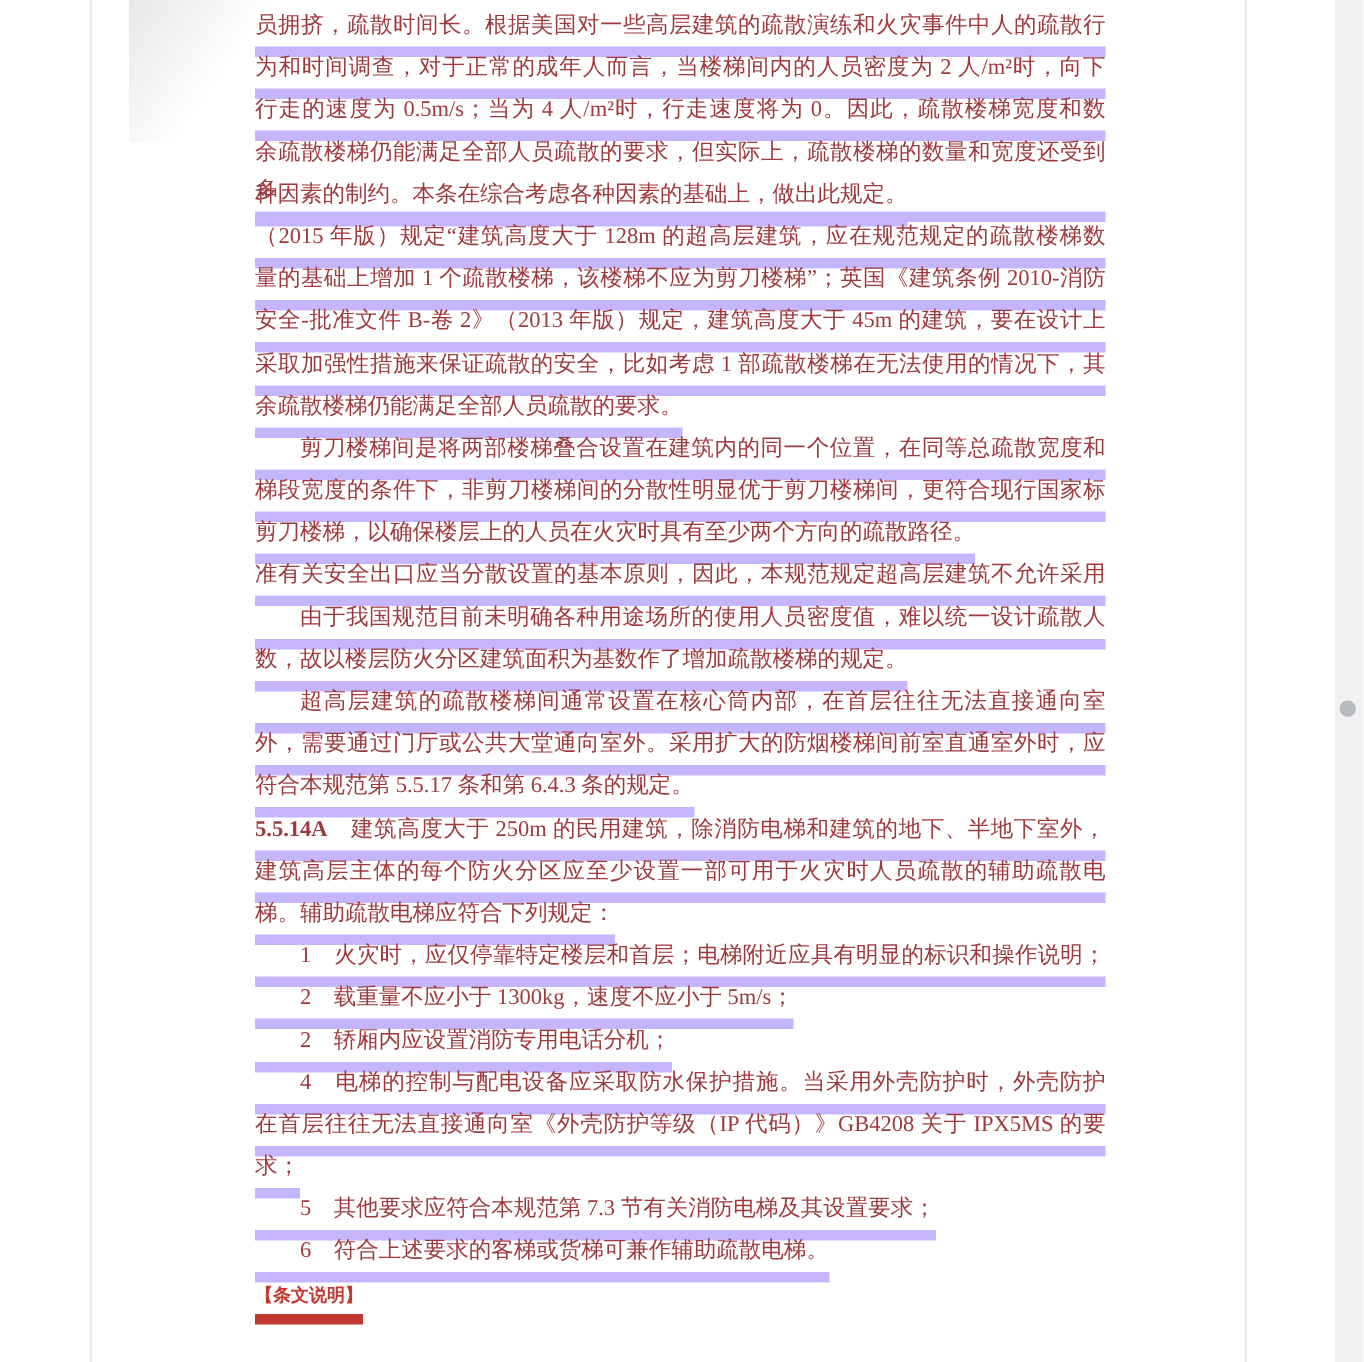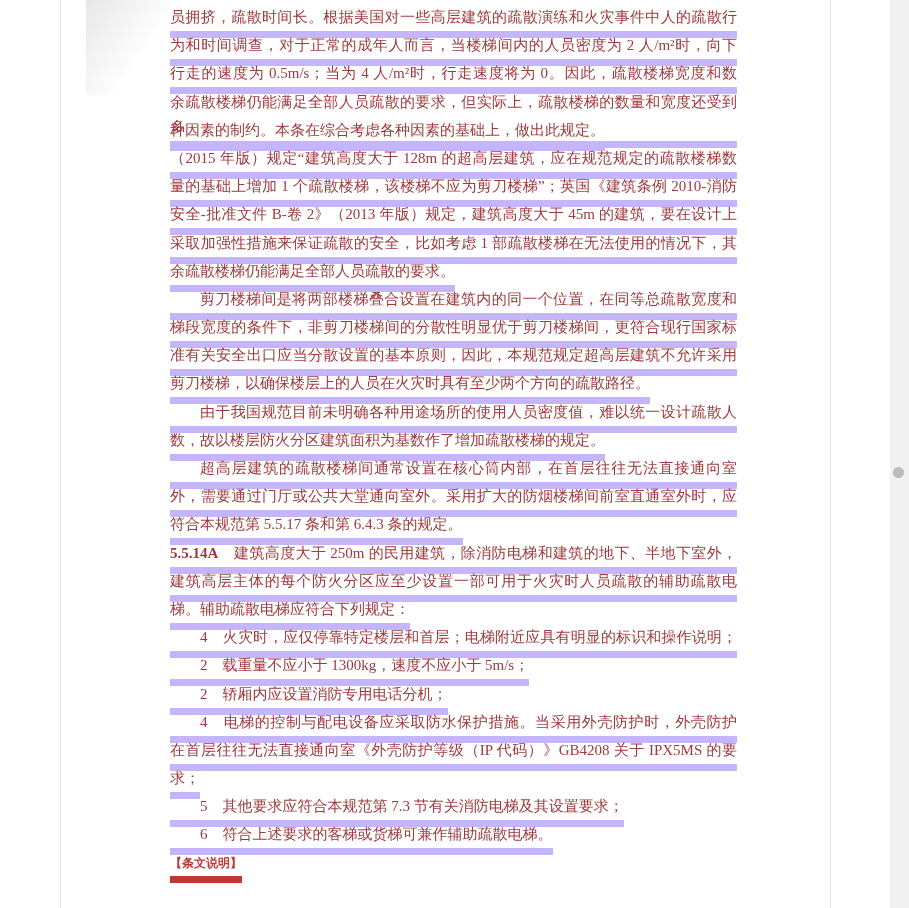--- a/index.html
+++ b/index.html
@@ -73,44 +73,44 @@
   <div class="line full">
       <span class="t">采取加强性措施来保证疏散的安全，比如考虑 1 部疏散楼梯在无法使用的情况下，其</span>
     </div>
   <div class="line"><span class="t">余疏散楼梯仍能满足全部人员疏散的要求。</span></div>
   <div class="line full indent">
       <span class="t">剪刀楼梯间是将两部楼梯叠合设置在建筑内的同一个位置，在同等总疏散宽度和</span>
     </div>
   <div class="line full">
       <span class="t">梯段宽度的条件下，非剪刀楼梯间的分散性明显优于剪刀楼梯间，更符合现行国家标</span>
     </div>
+  <div class="line"><span class="t">剪刀楼梯，以确保楼层上的人员在火灾时具有至少两个方向的疏散路径。</span></div>
   <div class="line full">
       <span class="t">准有关安全出口应当分散设置的基本原则，因此，本规范规定超高层建筑不允许采用</span>
     </div>
-  <div class="line"><span class="t">剪刀楼梯，以确保楼层上的人员在火灾时具有至少两个方向的疏散路径。</span></div>
   <div class="line full indent">
       <span class="t">由于我国规范目前未明确各种用途场所的使用人员密度值，难以统一设计疏散人</span>
     </div>
   <div class="line"><span class="t">数，故以楼层防火分区建筑面积为基数作了增加疏散楼梯的规定。</span></div>
   <div class="line full indent">
       <span class="t">超高层建筑的疏散楼梯间通常设置在核心筒内部，在首层往往无法直接通向室</span>
     </div>
   <div class="line full">
       <span class="t">外，需要通过门厅或公共大堂通向室外。采用扩大的防烟楼梯间前室直通室外时，应</span>
     </div>
   <div class="line"><span class="t">符合本规范第 5.5.17 条和第 6.4.3 条的规定。</span></div>
   <div class="line full">
       <span class="t"><b class="clause-prefix">5.5.14A</b><span>　建筑高度大于 250m 的民用建筑，除消防电梯和建筑的地下、半地下室外，</span></span>
     </div>
   <div class="line full">
       <span class="t">建筑高层主体的每个防火分区应至少设置一部可用于火灾时人员疏散的辅助疏散电</span>
     </div>
   <div class="line"><span class="t">梯。辅助疏散电梯应符合下列规定：</span></div>
   <div class="line full indent">
-      <span class="t">4　火灾时，应仅停靠特定楼层和首层；电梯附近应具有明显的标识和操作说明；</span>
+      <span class="t">1　火灾时，应仅停靠特定楼层和首层；电梯附近应具有明显的标识和操作说明；</span>
     </div>
   <div class="line indent"><span class="t">2　载重量不应小于 1300kg，速度不应小于 5m/s；</span></div>
   <div class="line indent"><span class="t">2　轿厢内应设置消防专用电话分机；</span></div>
   <div class="line full indent">
       <span class="t">4　电梯的控制与配电设备应采取防水保护措施。当采用外壳防护时，外壳防护</span>
     </div>
   <div class="line full">
       <span class="t">在首层往往无法直接通向室《外壳防护等级（IP 代码）》GB4208 关于 IPX5MS 的要</span>
     </div>
   <div class="line"><span class="t">求；</span></div>

